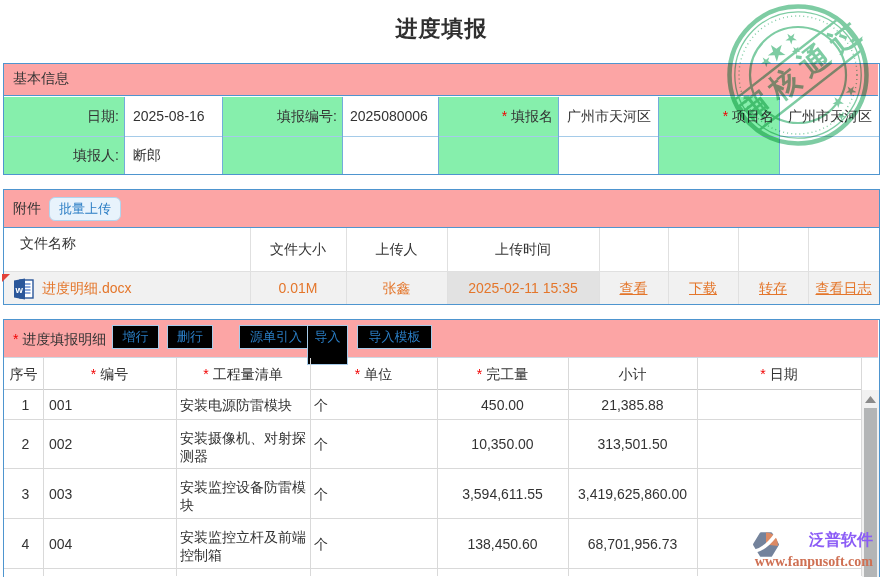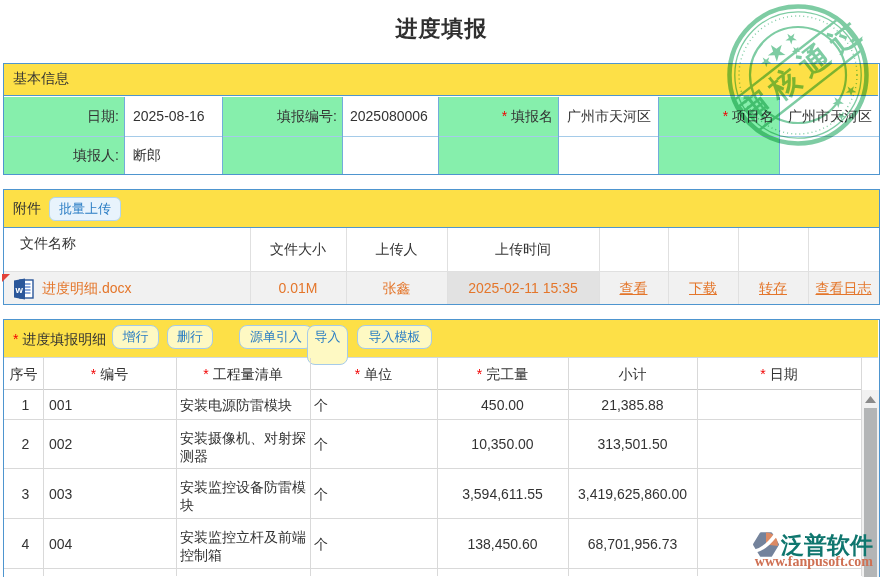--- a/index.html
+++ b/index.html
@@ -2,29 +2,29 @@
 <html><head>
 <meta charset="utf-8">
 <style>
 * { margin:0; padding:0; box-sizing:border-box; }
 html,body { width:883px; height:577px; overflow:hidden; background:#fff;
   font-family:"Liberation Sans", sans-serif; color:#333; }
 .abs { position:absolute; }
 #title { position:absolute; top:14px; left:0; width:883px; text-align:center;
   font-size:22px; font-weight:bold; color:#2f2f2f; letter-spacing:1px; }
 .panel { position:absolute; border:1px solid #4e95cf; background:#fff; }
-.band { position:absolute; background:#fde047; }
+.band { position:absolute; background:#fca5a5; }
 .lbl { position:absolute; background:#86efac; font-size:14px; color:#333;
   text-align:right;padding-left:46px; }
 .val { position:absolute; background:#fff; font-size:14px; color:#333; }
 .red { color:#f10000; }
 .vline { position:absolute; width:1px; }
 .hline { position:absolute; height:1px; }
-.btn { position:absolute; background:#fef9c3; border:1px solid #a6cbe9;
-  border-radius:8px; color:#2a7dc4; font-size:13px; text-align:center; }
+.btn { position:absolute; background:#000000; border:1px solid #a6cbe9;
+  border-radius:0; color:#2a7dc4; font-size:13px; text-align:center; }
 .c { text-align:center; }
 .org { color:#e4762b; }
 .hd { position:absolute; font-size:14px; color:#333; }
 </style>
 </head>
 <body>
 <div id="title">进度填报</div>
 
 <div class="panel" style="left:3px; top:63px; width:877px; height:112px;">
   <div class="band" style="left:0; top:0; width:874px; height:32px; border-bottom:1px solid #4e95cf; font-size:14px; line-height:28px; padding-left:9px;">基本信息</div>
@@ -166,21 +166,21 @@
   <div class="abs" style="left:860px; top:88px; width:13px; height:170px; background:#b3b5b6;"></div>
   <svg class="abs" style="left:861px; top:76px;" width="11" height="7">
       <path d="M5.5,0 L11,7 L0,7 Z" fill="#8a8a8a"></path>
     </svg>
 
   <svg class="abs" style="left:749px; top:212px;" width="26" height="25" viewBox="0 0 26 25">
     <path d="M8,1.5 H18 L24.7,12.5 L18,23.5 H8 L1.3,12.5 Z" fill="#74839c" stroke="#74839c" stroke-width="2.5" stroke-linejoin="round"></path>
     <path d="M13,12.5 L13,0.5 A12 12 0 0 1 24.8,14 Z" fill="#dd8a64"></path>
     <path d="M1.5,17.5 Q 12,14.5 20.5,2.5 L23.5,5 Q 13,18.5 2.5,20.8 Z" fill="#fff"></path>
   </svg>
-  <div class="abs" style="left:619px; top:210px; width:250px; text-align:right; font-size:23px; font-weight:bold; color:#0f766e;">泛普软件</div>
+  <div class="abs" style="left:619px; top:210px; width:250px; text-align:right; font-size:16px; font-weight:bold; color:#8b5cf6;">泛普软件</div>
   <div class="abs" style="left:619px; top:234px; width:250px; text-align:right; font-size:14px; font-weight:bold; color:#cf7053; font-family:'Liberation Serif', serif;">www.fanpusoft.com</div>
 </div>
 
 <svg class="abs" style="left:723px; top:0px; mix-blend-mode:multiply; opacity:0.95;" width="160" height="152" viewBox="0 0 160 152">
   <defs>
     <clipPath id="cc">
         <circle cx="0" cy="0" r="66.5"></circle>
       </clipPath>
     <path id="st" d="M0,-1 L0.2245,-0.309 0.951,-0.309 0.363,0.118 0.5878,0.809 0,0.382 -0.5878,0.809 -0.363,0.118 -0.951,-0.309 -0.2245,-0.309 Z"></path>
   </defs>

